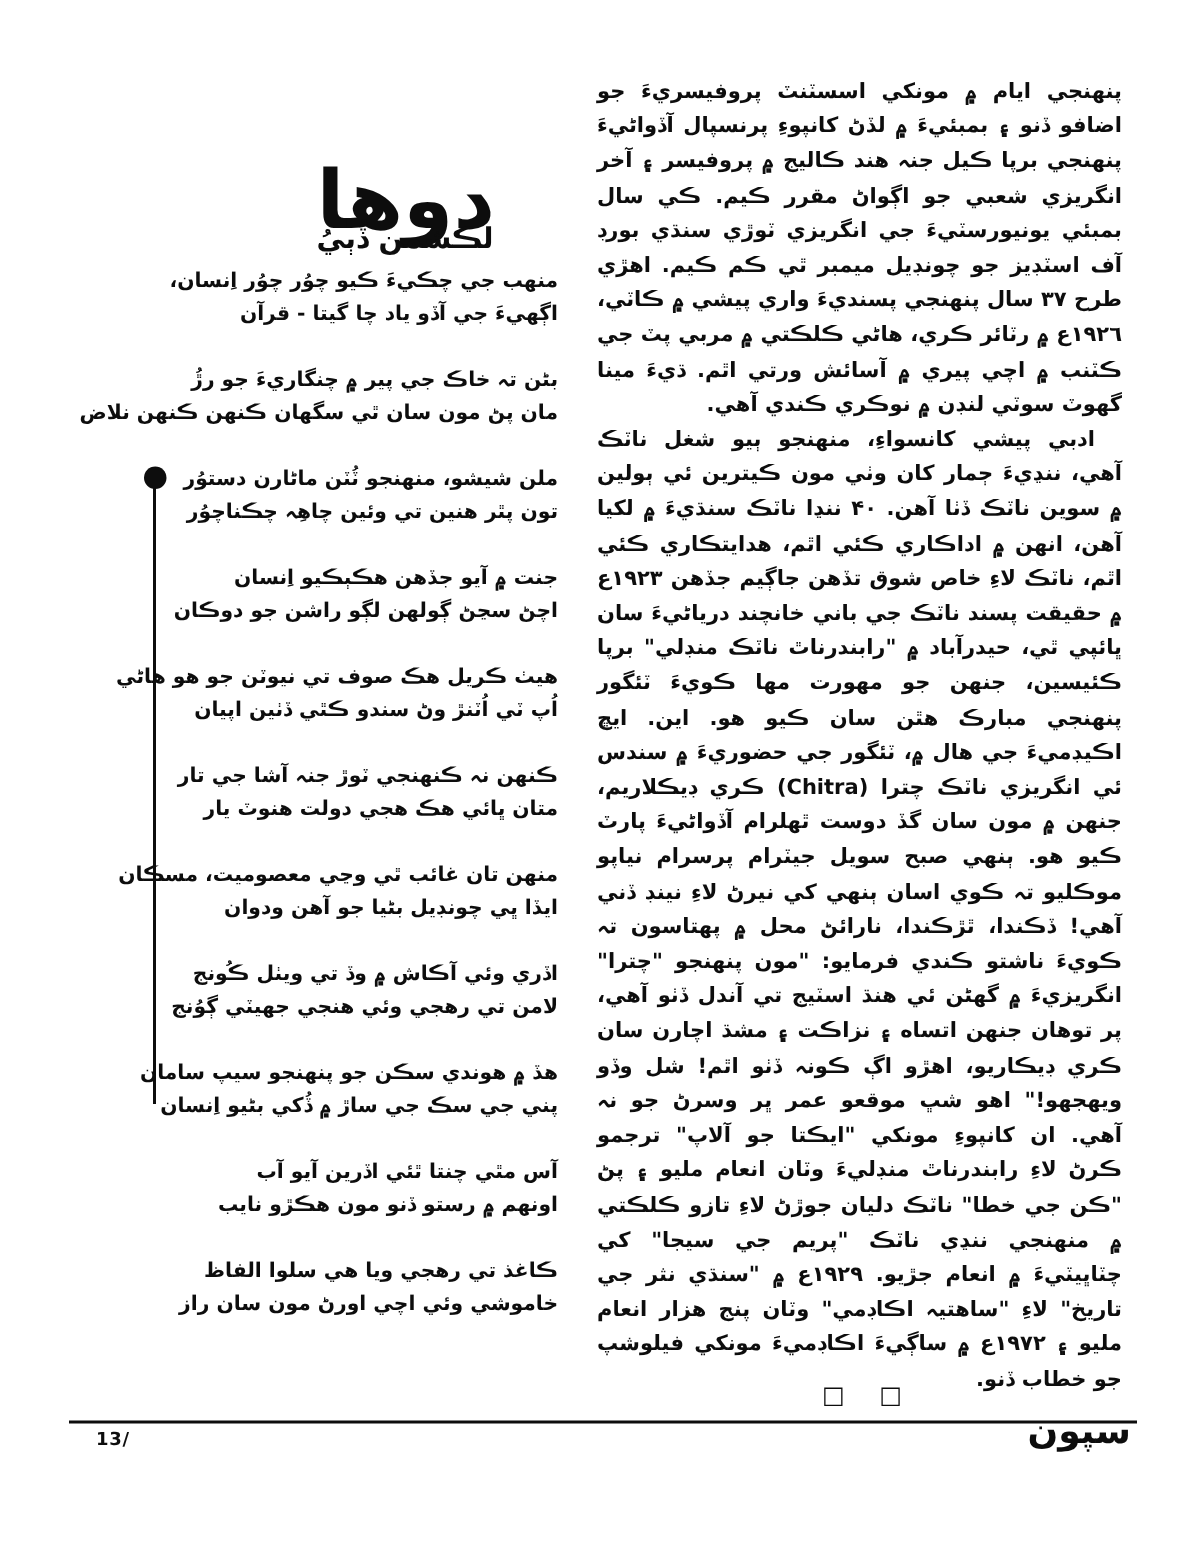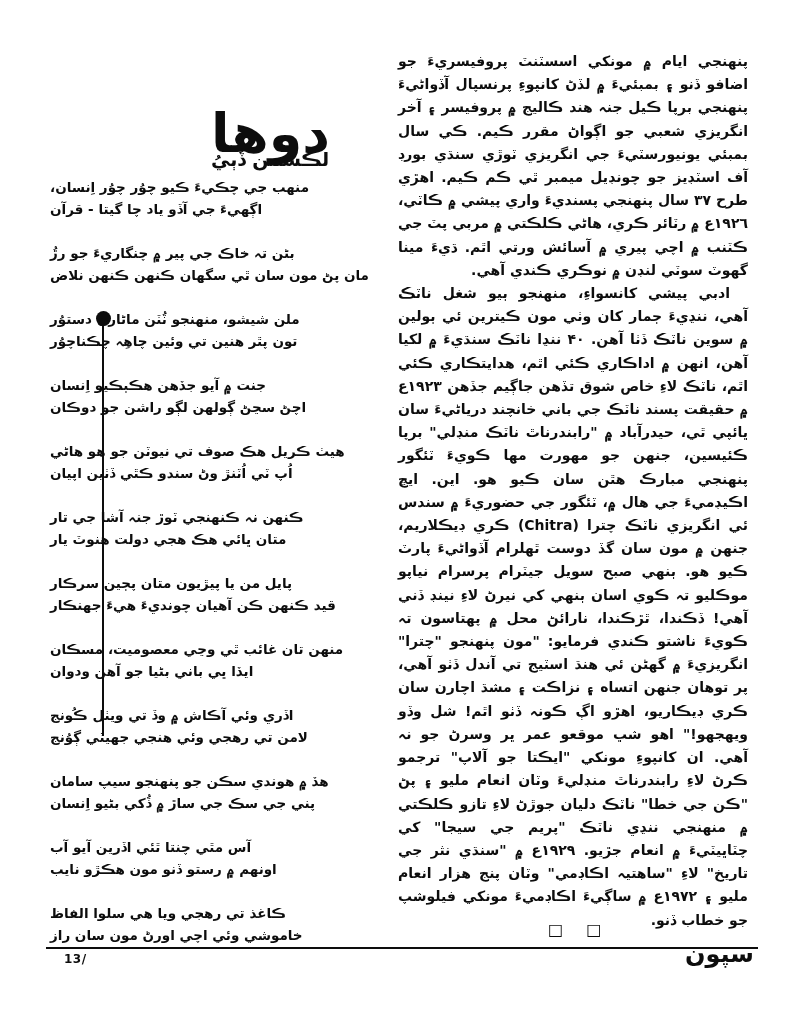--- a/index.html
+++ b/index.html
@@ -19,21 +19,21 @@
     font-size:54px;font-weight:bold;line-height:1.1;
   }
   .byline{
     position:absolute;top:148px;left:160px;width:220px;
     text-align:center;direction:rtl;
     font-size:19px;font-weight:bold;
   }
   
   .poem{
     position:absolute;top:176px;left:50px;width:322px;
-    direction:rtl;text-align:left;
+    direction:rtl;text-align:right;
     font-size:13.5px;font-weight:bold;line-height:22px;
     z-index:2;
   }
   .couplet{margin:0 0 22px 0;}
   .pline{white-space:nowrap;}
   .bracket-dot{
     position:absolute;top:311px;left:96px;
     width:15px;height:15px;border-radius:50%;
     background:#0d0d0d;z-index:1;
   }
@@ -106,28 +106,24 @@
       <div class="couplet">
         <div class="pline">هيٺ ڪريل هڪ صوف تي نيوٽن جو هو هاڻي</div>
         <div class="pline">اُپ ٽي اُٽنڙ وڻ سندو ڪٿي ڏٺين اپيان</div>
       </div>
 
       <div class="couplet">
         <div class="pline">ڪنهن نہ ڪنهنجي ٽوڙ جنہ آشا جي تار</div>
         <div class="pline">متان ڀائي هڪ هجي دولت هنوٽ يار</div>
       </div>
 
-      <div class="couplet">
-        <div class="pline">پايل من يا پيڙيون متان پڄين سرڪار</div>
-        <div class="pline">قيد ڪنهن ڪن آهيان چونديءَ هيءَ جهنڪار</div>
-      </div>
 
       <div class="couplet">
         <div class="pline">منهن تان غائب ٿي وڃي معصوميت، مسڪان</div>
-        <div class="pline">ايڏا ڀي باني بڻيا جو آهن ودوان</div>
+        <div class="pline">ايڏا ڀي چونڊيل بڻيا جو آهن ودوان</div>
       </div>
 
       <div class="couplet">
         <div class="pline">اڏري وئي آڪاش ۾ وڏ تي ويٺل ڪُونج</div>
         <div class="pline">لامن تي رهجي وئي هنجي جهيٽي ڳوُنج</div>
       </div>
 
       <div class="couplet">
         <div class="pline">هڏ ۾ هوندي سڪن جو پنهنجو سيپ سامان</div>
         <div class="pline">پني جي سڪ جي ساڙ ۾ ڏُکي بڻيو اِنسان</div>

